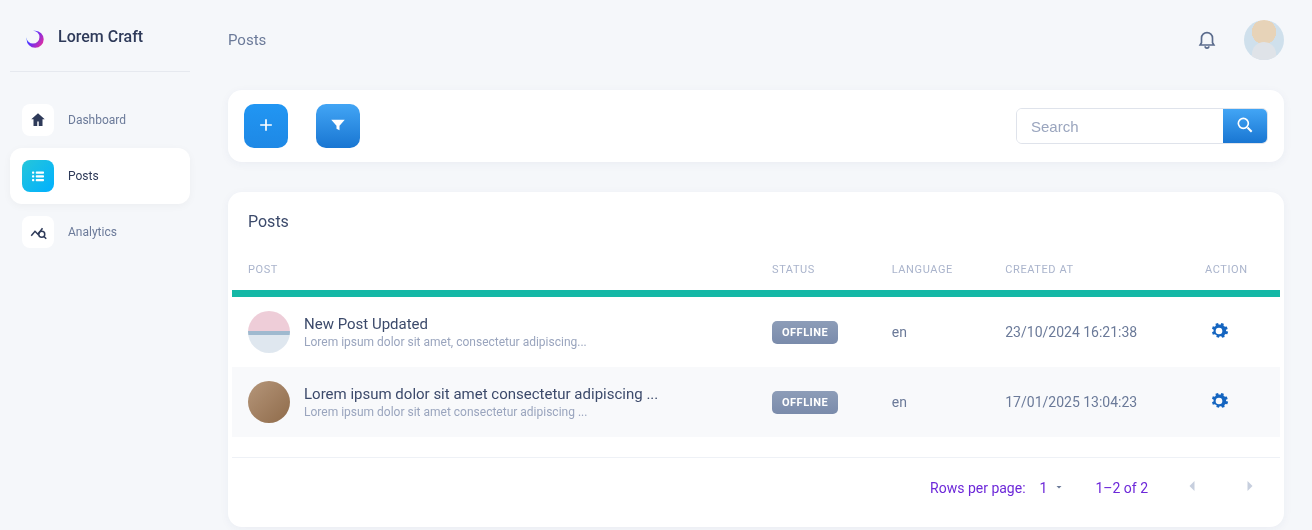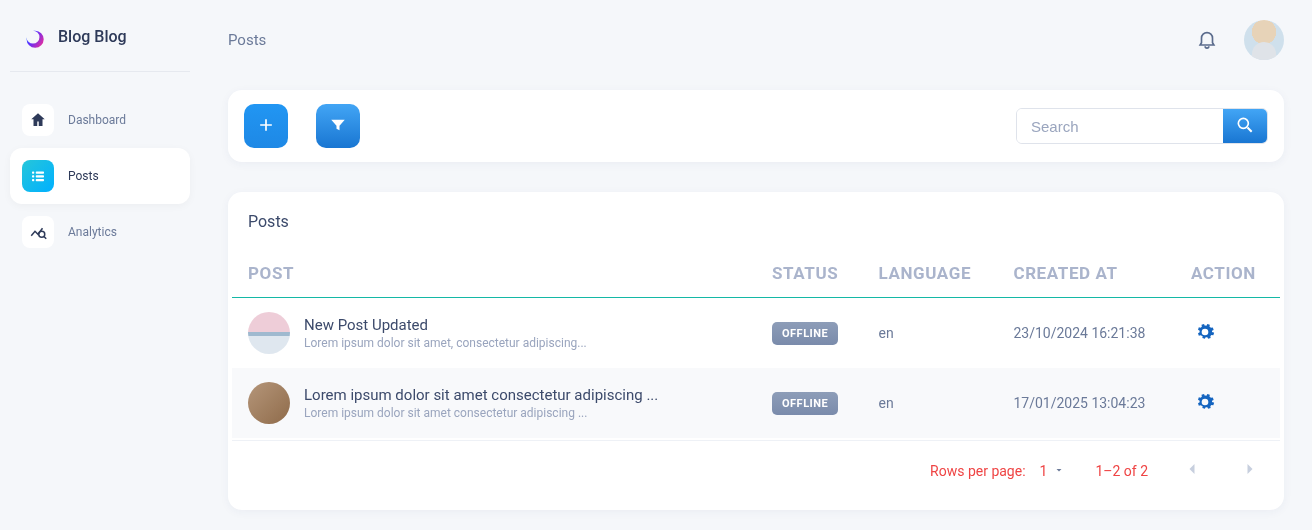--- a/index.html
+++ b/index.html
@@ -113,26 +113,26 @@
     width: 44px; border: none; cursor: pointer;
     background: linear-gradient(180deg, #42A5F5, #1976D2);
     display: flex; align-items: center; justify-content: center;
   }
   
   .table-card { padding: 20px 4px 6px 4px; }
   .table-title { font-size: 16px; color: #3c4a6b; margin: 0 16px 22px 16px; }
   table { width: 100%; border-collapse: collapse; }
   thead th {
     text-align: left;
-    font-size: 17px;
+    font-size: 11px;
     letter-spacing: 0.6px;
     color: #aab4cc;
-    font-weight: 700;
+    font-weight: 400;
     padding: 10px 16px 14px 16px;
-    border-bottom: 1px solid #14b8a6;
+    border-bottom: 7px solid #14b8a6;
   }
   th.col-post { width: 50%; }
   th.col-status, th.col-lang, th.col-created, th.col-action { text-align: left; }
   tbody tr:nth-child(even) { background: #f8f9fb; }
   tbody td {
     padding: 14px 16px;
     vertical-align: middle;
     font-size: 14px;
     color: #6b7a99;
   }
@@ -159,22 +159,22 @@
   .gear-btn { background: none; border: none; cursor: pointer; padding: 4px; }
   
   .pagination {
     display: flex;
     align-items: center;
     justify-content: flex-end;
     gap: 30px;
     padding: 14px 16px 18px 16px;
     border-top: 1px solid #eef1f6;
     font-size: 14px;
-    color: #ef4444;
-    margin-top: 2px;
+    color: #6d28d9;
+    margin-top: 20px;
   }
   .rpp { display: flex; align-items: center; gap: 14px; }
   .rpp-select {
     display: flex; align-items: center; gap: 6px; cursor: pointer;
   }
   .pager-btn {
     border: none; background: none; cursor: pointer;
     padding: 4px; display: flex; align-items: center;
   }
   .pager-btn[disabled] svg path { fill: #c7cfde; }
@@ -191,21 +191,21 @@
           <defs>
             <linearGradient id="lg1" x1="0" y1="0" x2="1" y2="1">
               <stop offset="0%" stop-color="#00C2FF"></stop>
               <stop offset="50%" stop-color="#5B2EFF"></stop>
               <stop offset="100%" stop-color="#FF2E8A"></stop>
             </linearGradient>
           </defs>
           <path d="M6 0 v18 a8 8 0 1 0 8 -8 h-2 a6 6 0 1 1 -6 6 V0 z" fill="url(#lg1)"></path>
         </svg>
       </span>
-      <span class="brand-name">Blog Blog</span>
+      <span class="brand-name">Lorem Craft</span>
     </div>
 
     <div class="nav-item">
       <span class="nav-icon-wrap">
         <svg width="18" height="18" viewBox="0 0 24 24">
             <path fill="#2e3a59" d="M12 3l9 8h-3v9h-5v-6H11v6H6v-9H3z"></path>
           </svg>
       </span>
       <span>Dashboard</span>
     </div>

